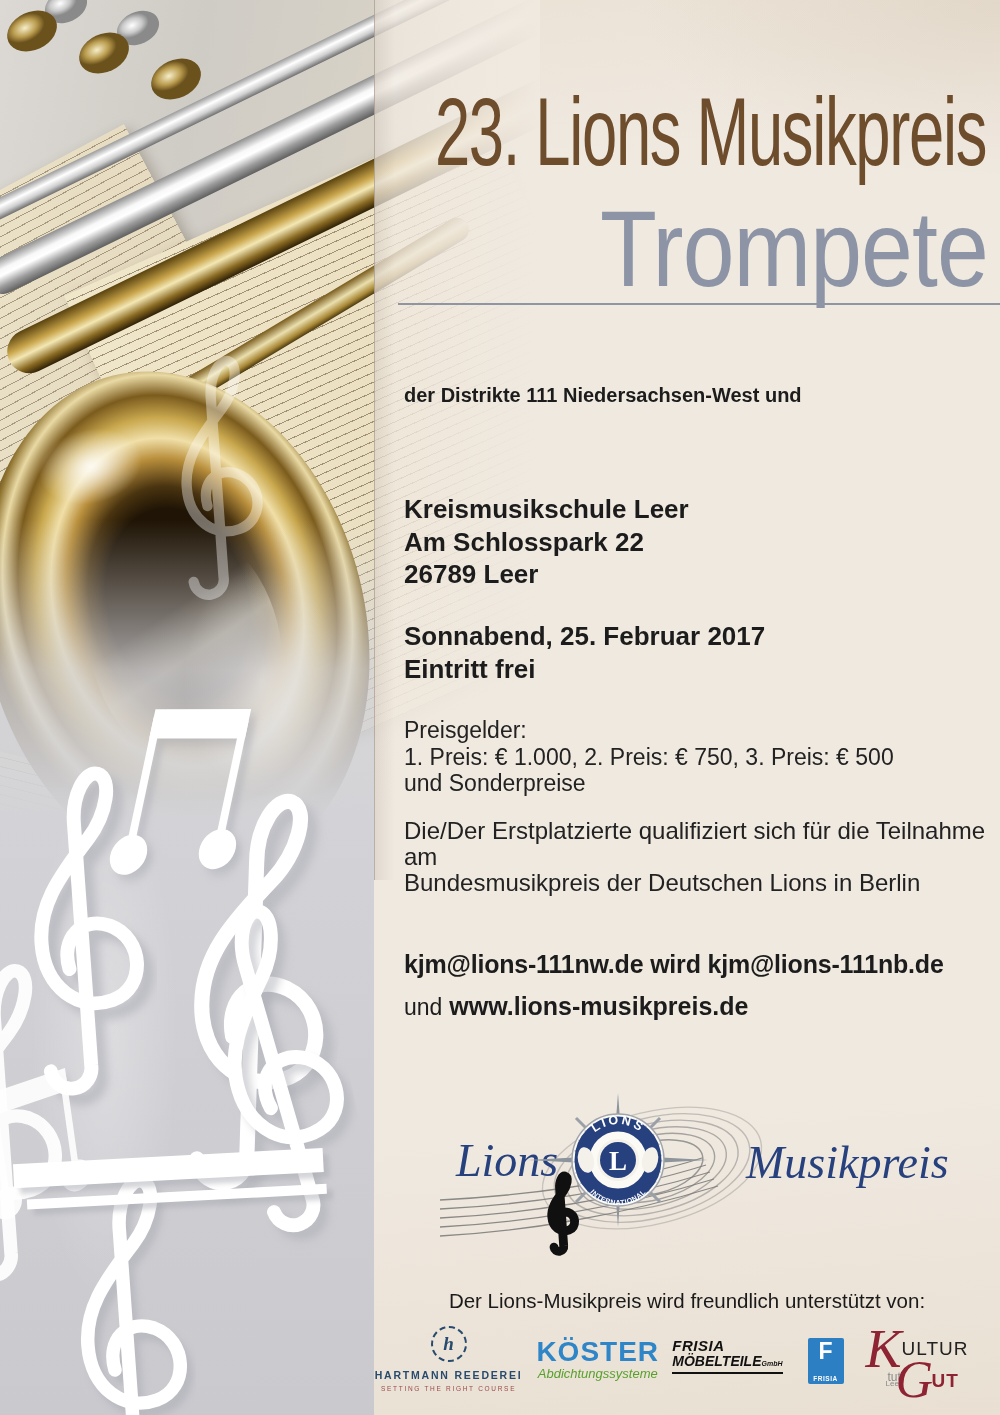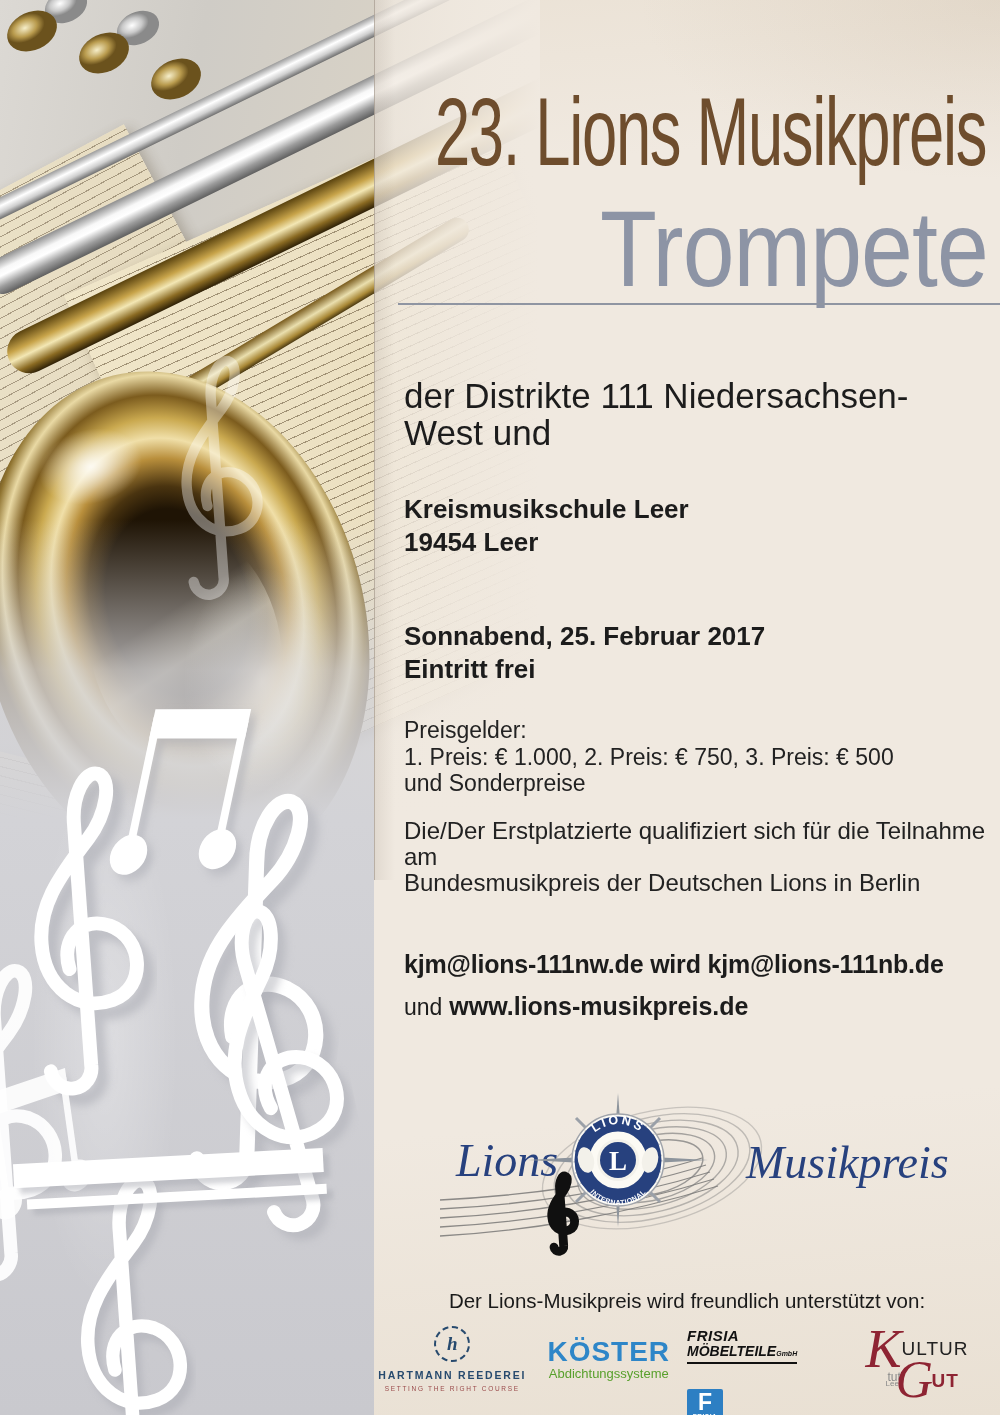--- a/index.html
+++ b/index.html
@@ -64,21 +64,21 @@
       linear-gradient(180deg, rgba(211,211,216,0) 0, rgba(211,211,216,.75) 150px, #D3D3D7 300px, #C9C9CE 100%)}
   .decor svg{overflow:visible}
   
   .t1{position:absolute;right:14px;top:84px;font-size:96px;line-height:1;color:var(--brown,#6E4D2D);
     white-space:nowrap;transform:scaleX(.66);transform-origin:100% 50%;letter-spacing:-2px}
   .t2{position:absolute;right:12px;top:196px;font-size:107px;line-height:1;color:var(--slate,#8D94A5);
     white-space:nowrap;transform:scaleX(.87);transform-origin:100% 50%;letter-spacing:-1px}
   .rule{position:absolute;left:398px;right:0;top:303px;height:2px;background:#8F95A2}
   
   .blk{position:absolute;left:404px;color:var(--ink,#1C1C1C)}
-  .districts{top:377px;width:548px;font-weight:normal;font-size:35px;line-height:37px}
+  .districts{top:377px;width:548px;font-weight:bold;font-size:20px;line-height:37px}
   .districts .l2{text-align:right;padding-right:18px}
   .venue{top:493px;font-weight:bold;font-size:26px;line-height:32.5px}
   .event{top:620px;font-weight:bold;font-size:26px;line-height:32.5px}
   .prizes{top:717px;font-size:23px;line-height:26.5px;color:#222}
   .qual{top:818px;font-size:24px;line-height:26px;color:#222}
   .c-head{top:917px;font-size:23px;color:#222}
   .emails{top:950px;font-size:25px;font-weight:bold;letter-spacing:-.2px}
   .web{top:992px;font-size:25px;font-weight:bold}
   .web .und{font-size:23px;font-weight:normal}
   
@@ -89,22 +89,22 @@
     font-size:20.5px;color:#1a1a1a}
   .sponsors{position:absolute;left:374px;top:1326px;width:626px;height:86px;display:flex}
   .sp{flex:1 1 25%;display:flex;flex-direction:column;align-items:center}
   .hr-circle{width:36px;height:36px;border:2px dashed var(--hartnavy,#274A6E);border-radius:50%;
     display:flex;align-items:center;justify-content:center;color:var(--hartnavy,#274A6E);
     font-family:"Liberation Serif",serif;font-style:italic;font-weight:bold;font-size:19px}
   .hr-name{margin-top:7px;font-size:10.5px;font-weight:bold;letter-spacing:1.8px;color:var(--hartnavy,#274A6E);white-space:nowrap}
   .hr-tag{margin-top:4px;font-size:6.5px;letter-spacing:1.7px;color:var(--hartred,#9A4A4A);white-space:nowrap}
   .ko{margin-top:10px}
   .ko-name{font-size:28px;font-weight:bold;letter-spacing:1px;color:var(--koeblue,#2E86C8)}
-  .ko-tag{text-align:center;font-size:13px;color:var(--koegreen,#58A02C);margin-top:-2px}
-  .fr{flex-direction:column;align-items:flex-start;justify-content:center;gap:25px;padding-top:12px}
+  .ko-tag{text-align:center;font-size:13px;font-style:italic;color:var(--koegreen,#58A02C);margin-top:-2px}
+  .fr{flex-direction:row;align-items:flex-start;justify-content:center;gap:25px;padding-top:12px}
   .fr-text{border-bottom:2px solid #111;padding-bottom:4px;color:#111;font-style:italic;font-weight:bold;line-height:1.05}
   .fr-l1{font-size:15px;letter-spacing:.5px}
   .fr-l2{font-size:14px}
   .fr-suffix{font-size:7px;font-weight:bold}
   .fr-box{width:36px;height:46px;background:var(--friblue,#2D7FC3);border-radius:2px;display:flex;
     flex-direction:column;align-items:center;justify-content:space-between;padding:3px 0 2px}
   .fr-f{color:#fff;font-size:23px;font-weight:bold;line-height:.9}
   .fr-b{color:#fff;font-size:6.5px;font-weight:bold;letter-spacing:.5px}
   .ku{position:relative;flex:0 0 25%}
   .ku span{position:absolute;font-family:"Liberation Serif",serif}
@@ -189,21 +189,22 @@
   <div class="t1">23. Lions Musikpreis</div>
   <div class="t2">Trompete</div>
   <div class="rule"></div>
 
   <div class="blk districts">
     <div>der Distrikte 111 Niedersachsen-West und</div>
   </div>
 
   <div class="blk venue">
     <div>Kreismusikschule Leer</div>
-    <div>19454 Leer</div>
+    <div>Am Schlosspark 22</div>
+    <div>26789 Leer</div>
   </div>
 
   <div class="blk event">
     <div>Sonnabend, 25. Februar 2017</div>
     <div>Eintritt frei</div>
   </div>
 
   <div class="blk prizes">
     <div>Preisgelder:</div>
     <div>1. Preis: € 1.000, 2. Preis: € 750, 3. Preis: € 500</div>

